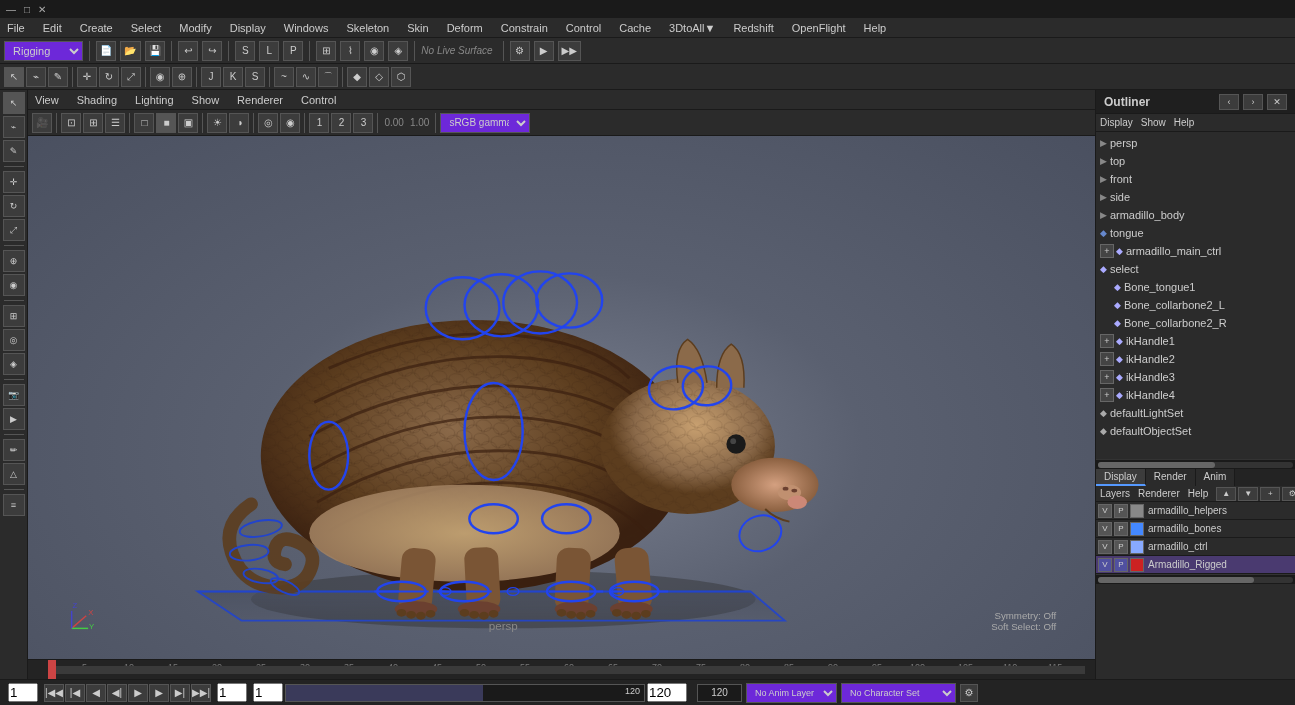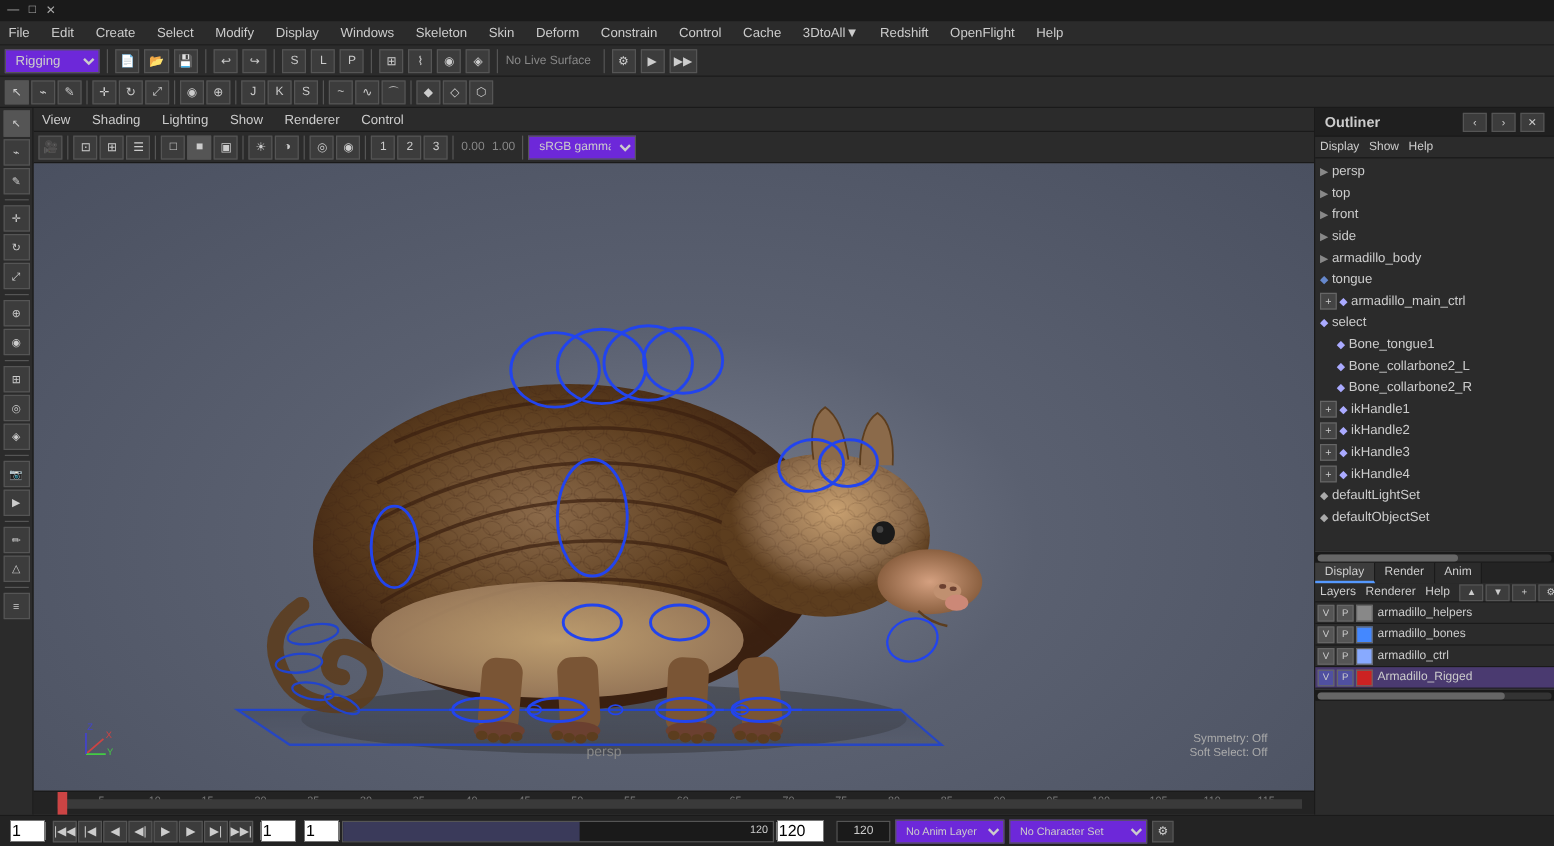--- a/index.html
+++ b/index.html
@@ -256,21 +256,21 @@
     <div class="toolbar-separator"></div>
     <button class="toolbar-btn">S</button>
     <button class="toolbar-btn">L</button>
     <button class="toolbar-btn">P</button>
     <div class="toolbar-separator"></div>
     <button class="toolbar-btn">⊞</button>
     <button class="toolbar-btn">⌇</button>
     <button class="toolbar-btn">◉</button>
     <button class="toolbar-btn">◈</button>
     <div class="toolbar-separator"></div>
-    <span style="font-size:10px;color:#888;margin-right:4px;">No Live Surface</span>
+    <span style="font-size:10px;color:#888;margin-right:4px;font-style:italic;">No Live Surface</span>
     <div class="toolbar-separator"></div>
     <button class="toolbar-btn">⚙</button>
     <button class="toolbar-btn">▶</button>
     <button class="toolbar-btn">▶▶</button>
   </div>
 
   <div id="toolbar2">
     <button class="toolbar-btn" style="background:#555;">↖</button>
     <button class="toolbar-btn">⌁</button>
     <button class="toolbar-btn">✎</button>

